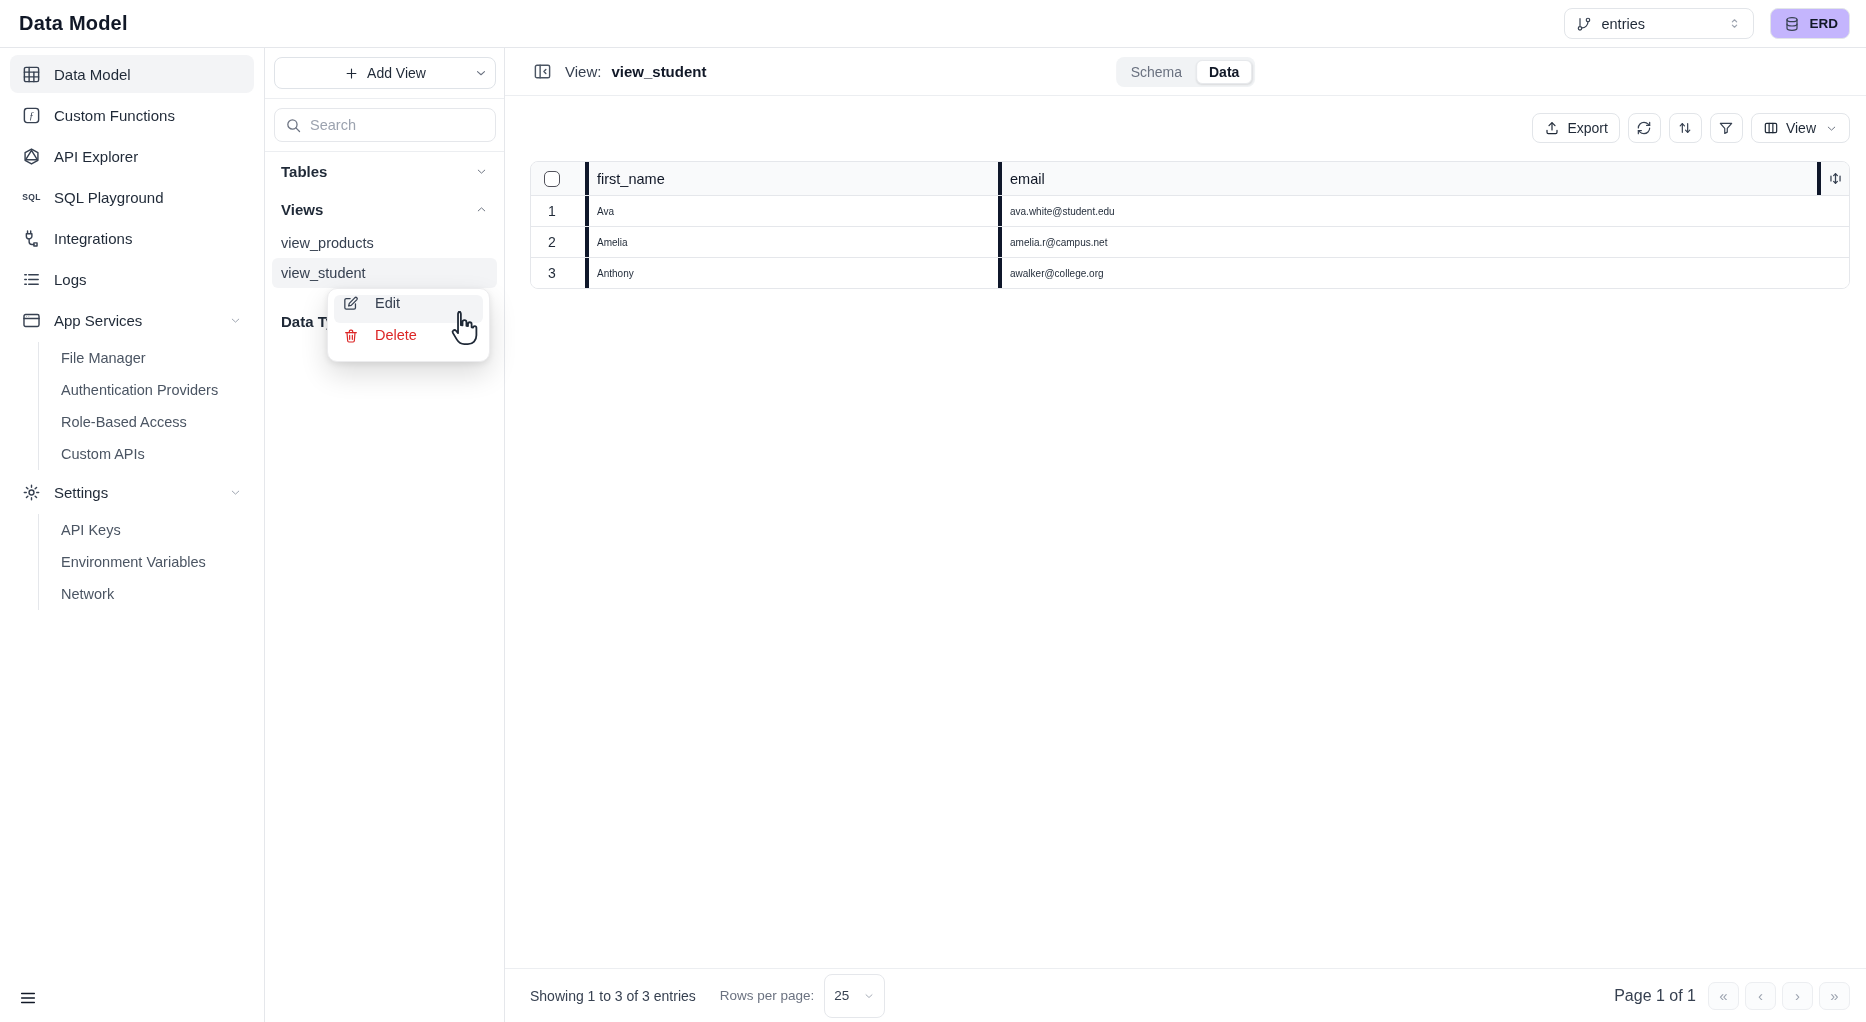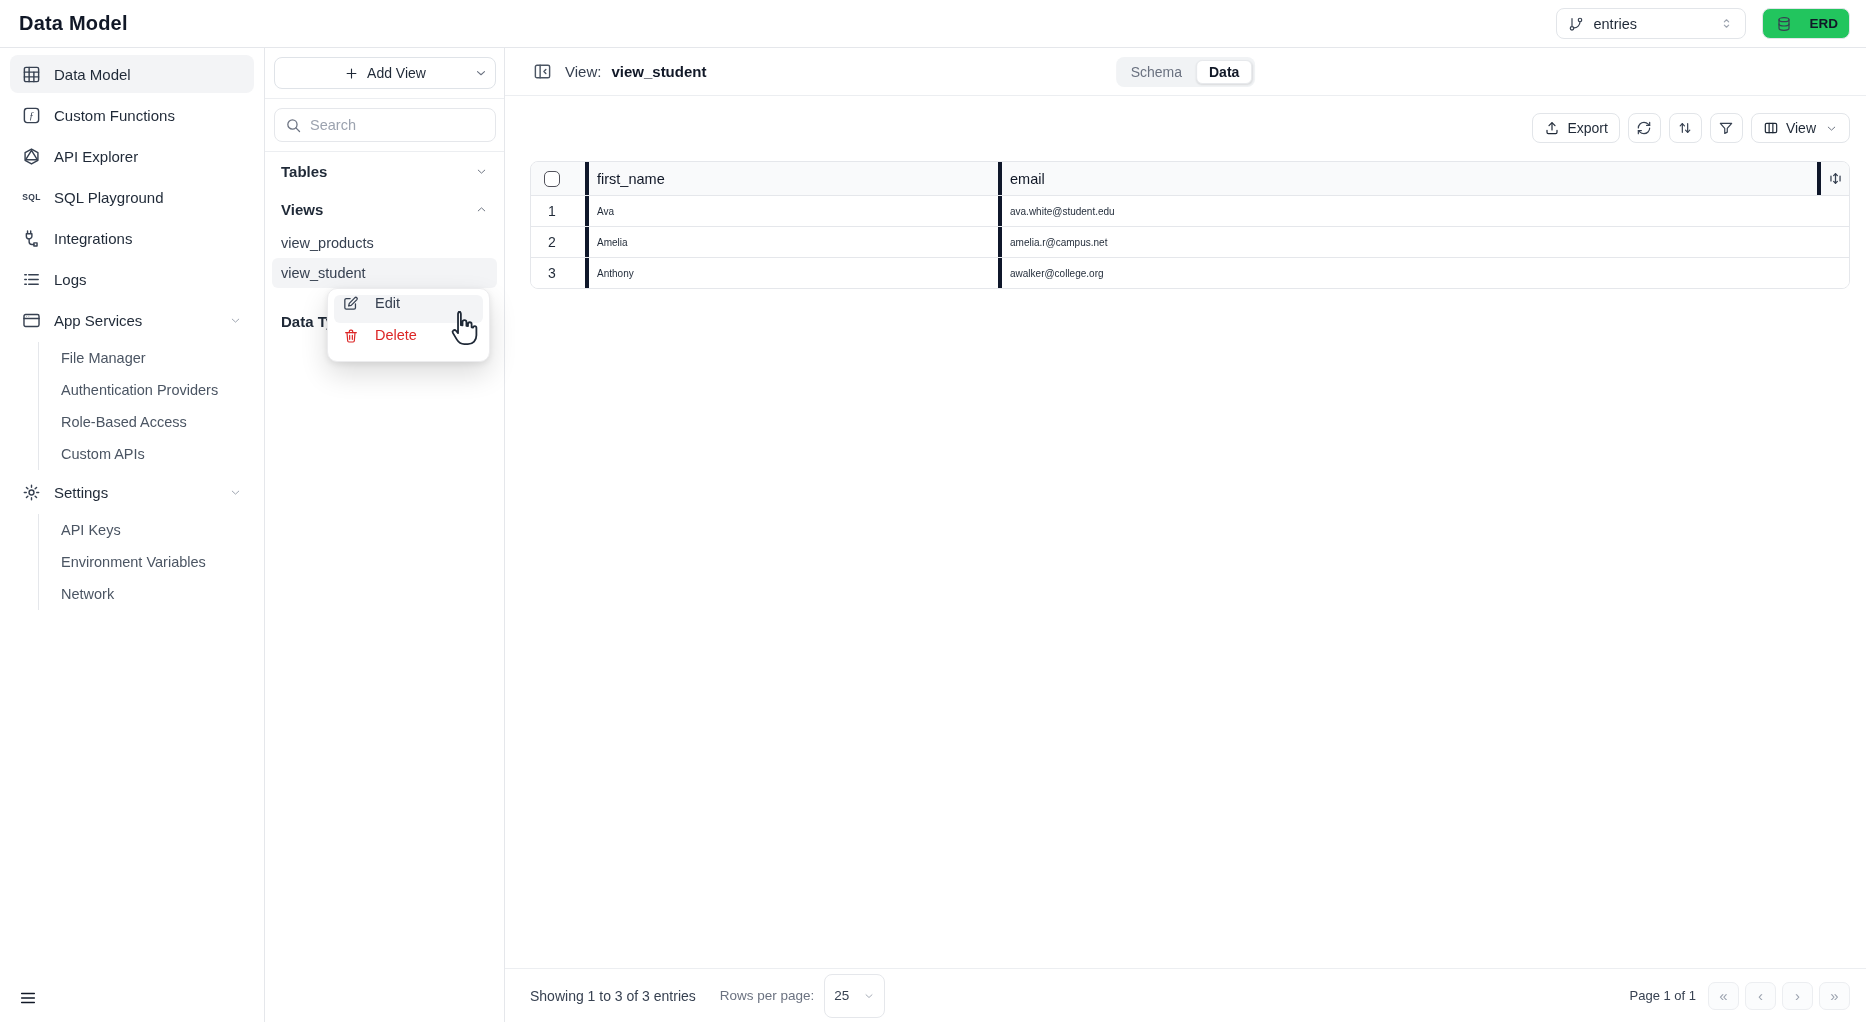--- a/index.html
+++ b/index.html
@@ -11,22 +11,22 @@
 
   
   .topbar { position:absolute; left:0; top:0; right:0; height:48px; background:#fff;
             border-bottom:1px solid #e5e7eb; display:flex; align-items:center;
             justify-content:space-between; padding:0 16px 0 19px; z-index:5; }
   .app-title { font-size:20px; font-weight:700; color:#111827; letter-spacing:.2px; }
   .topbar-right { display:flex; align-items:center; gap:16px; }
   .branch-select { width:190px; height:31px; border:1px solid #e2e5e9; border-radius:8px;
                    display:flex; align-items:center; padding:0 9px; gap:8px; background:#fff; cursor:pointer; }
   .branch-select .lbl { flex:1; font-size:14.5px; color:#1f2937; }
-  .erd-btn { height:31px; border:1px solid #e2e5e9; border-radius:8px; background:#22c55e;
-             display:flex; align-items:center; gap:16px; padding:0 11px; font-size:13.5px;
+  .erd-btn { height:31px; border:1px solid #e2e5e9; border-radius:8px; background:#c4b5fd;
+             display:flex; align-items:center; gap:8px; padding:0 11px; font-size:13.5px;
              font-weight:600; color:#111827; cursor:pointer; }
 
   
   .sidebar { position:absolute; left:0; top:48px; bottom:0; width:265px; background:#fff;
              border-right:1px solid #e5e7eb; padding-top:4px; }
   .side-item { display:flex; align-items:center; gap:13px; height:38px; margin:3px 10px;
                padding:0 12px; border-radius:8px; font-size:15px; color:#1f2937; cursor:pointer; }
   .side-item.active { background:#f3f4f6; }
   .side-item .grow { flex:1; }
   .side-item .chev { color:#9ca3af; }
@@ -110,21 +110,21 @@
   
   .table-footer { position:absolute; left:0; right:0; bottom:0; height:54px; border-top:1px solid #eceef1;
                   display:flex; align-items:center; justify-content:space-between; padding:0 16px 0 25px; background:#fff; }
   .foot-left { display:flex; align-items:center; gap:24px; }
   .showing-text { font-size:14px; color:#374151; }
   .rpp-label { font-size:13.5px; color:#6b7280; }
   .rpp-group { display:flex; align-items:center; gap:10px; }
   .rpp-select { height:44px; border:1px solid #e5e7eb; border-radius:8px; display:flex; align-items:center;
                 gap:14px; padding:0 9px; font-size:13.5px; color:#374151; background:#fff; cursor:pointer; }
   .foot-right { display:flex; align-items:center; gap:12px; }
-  .page-info { font-size:13px; color:#374151; }
+  .page-info { font-size:16px; color:#374151; }
   .pager { display:flex; align-items:center; gap:6px; }
   .pg-btn { width:31px; height:28px; border:1px solid #eceef1; border-radius:7px; background:#fbfcfd;
             display:flex; align-items:center; justify-content:center; font-size:15px; color:#9ca3af; cursor:default; }
 </style>
 </head>
 <body>
 
 <div class="app">
 
   <div class="topbar">

